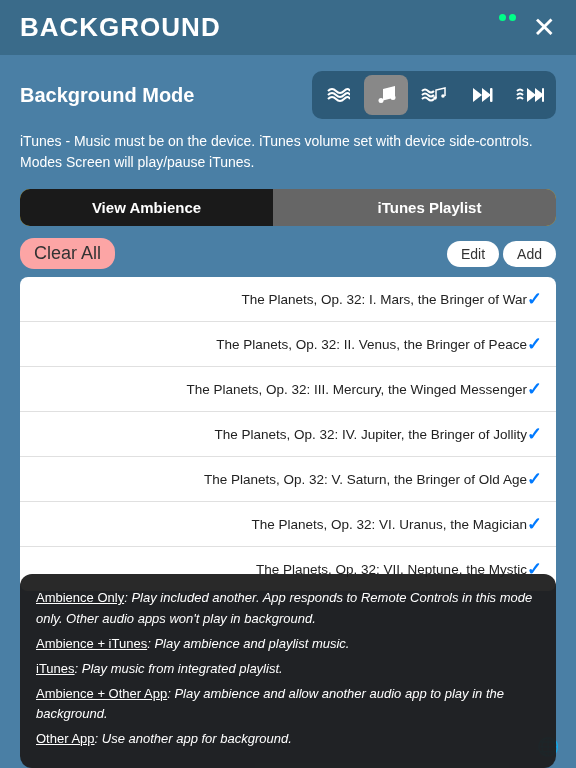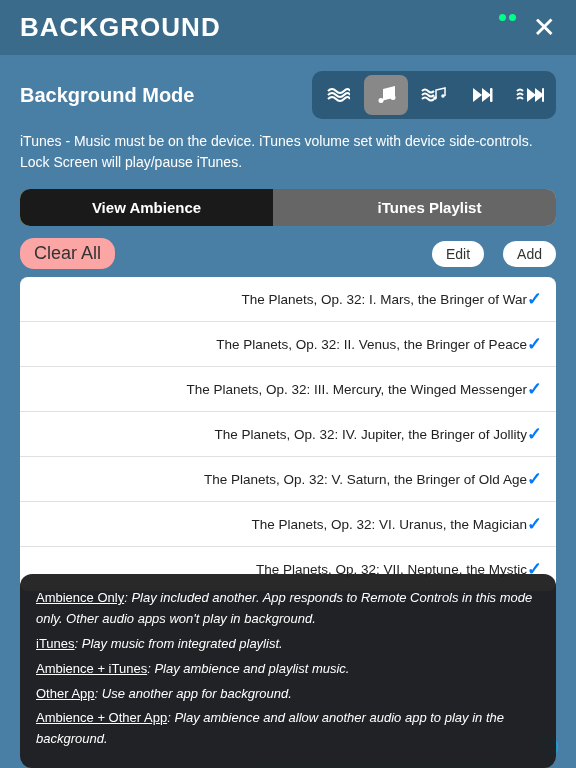--- a/index.html
+++ b/index.html
@@ -128,21 +128,21 @@
       border: none;
       border-radius: 14px;
       padding: 5px 14px;
       font-size: 18px;
       cursor: pointer;
       color: #333;
     }
 
     .edit-add-row {
       display: flex;
-      gap: 19px;
+      gap: 4px;
     }
 
     .edit-btn, .add-btn {
       background: white;
       border: none;
       border-radius: 14px;
       padding: 5px 14px;
       font-size: 14px;
       cursor: pointer;
       color: #333;
@@ -285,21 +285,21 @@
           <path d="M2 10 Q5 7 8 10" stroke="white" stroke-width="2"></path>
           <path d="M2 14 Q5 11 8 14" stroke="white" stroke-width="2"></path>
           <polygon points="12,3 21,10 12,17" fill="white"></polygon>
           <polygon points="20,3 29,10 20,17" fill="white"></polygon>
           <rect x="27" y="3" width="2" height="14" rx="1" fill="white"></rect>
         </svg>
       </button>
     </div>
   </div>
 
-  <p class="description-text">iTunes - Music must be on the device. iTunes volume set with device side-controls. Lock Screen will play/pause iTunes.</p>
+  <p class="description-text">iTunes - Music must be on the device. iTunes volume set with device side-controls. Modes Screen will play/pause iTunes.</p>
 
   <div class="tab-row">
     <button class="tab-btn inactive">View Ambience</button>
     <button class="tab-btn active">iTunes Playlist</button>
   </div>
 
   <div class="list-controls">
     <button class="clear-all-btn">Clear All</button>
     <div class="edit-add-row">
       <button class="edit-btn">Edit</button>
@@ -335,19 +335,19 @@
       <div class="playlist-item">
         <span>The Planets, Op. 32: VII. Neptune, the Mystic</span>
     <span class="checkmark">✓</span>
       </div>
     </div>
 
 </div>
 
 <div class="tooltip-box" id="tooltip-box">
     <div class="tooltip-section"><span class="underline">Ambience Only</span><em>: Play included another. App responds to Remote Controls in this mode only. Other audio apps won't play in background.</em></div>
+    <div class="tooltip-section"><span class="underline">Ambience + iTunes</span><em>: Play ambience and playlist music.</em></div>
     <div class="tooltip-section"><span class="underline">iTunes</span><em>: Play music from integrated playlist.</em></div>
-    <div class="tooltip-section"><span class="underline">Ambience + iTunes</span><em>: Play ambience and playlist music.</em></div>
+    <div class="tooltip-section"><span class="underline">Ambience + Other App</span><em>: Play ambience and allow another audio app to play in the background.</em></div>
     <div class="tooltip-section"><span class="underline">Other App</span><em>: Use another app for background.</em></div>
-    <div class="tooltip-section"><span class="underline">Ambience + Other App</span><em>: Play ambience and allow another audio app to play in the background.</em></div>
   </div>
 
 <div class="globe-icon">🌐</div>
 
 </body></html>

